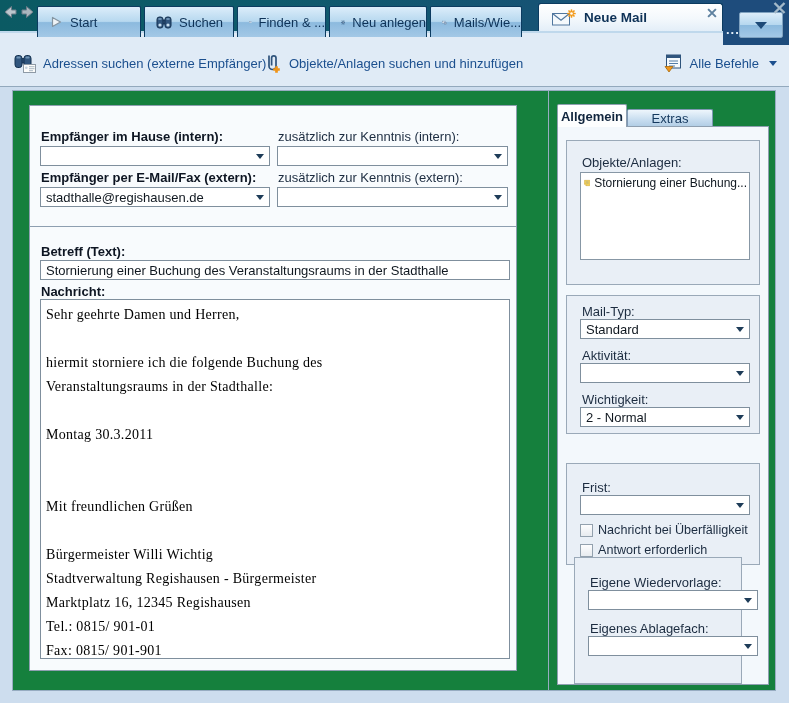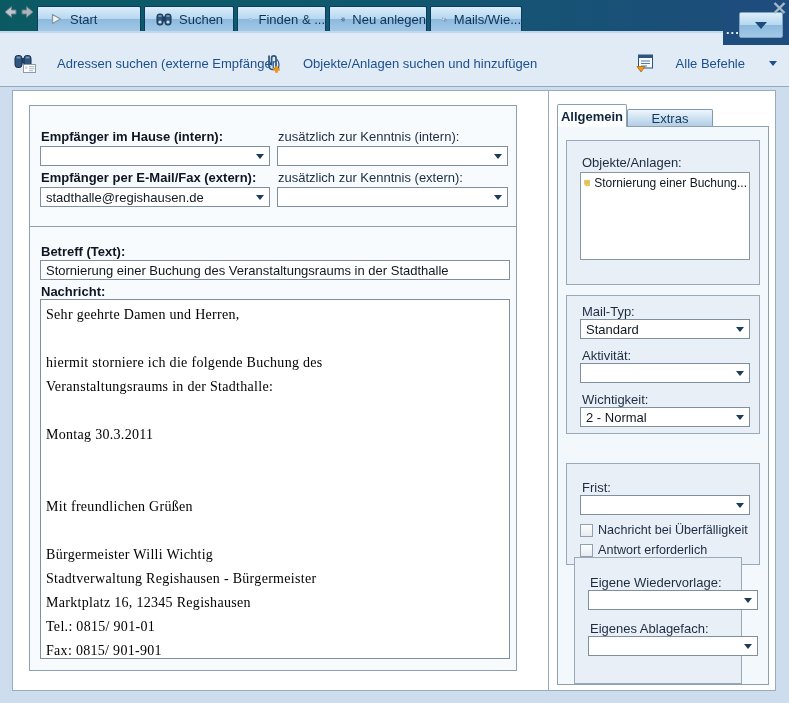--- a/index.html
+++ b/index.html
@@ -3,48 +3,48 @@
 <meta charset="utf-8">
 <style>
   * { margin:0; padding:0; box-sizing:border-box; }
   body { font-family:"Liberation Sans","DejaVu Sans",sans-serif; background:#cdddee; }
   #app { position:relative; width:789px; height:703px; background:#cdddee; overflow:hidden; }
 
   
   .topbar { position:absolute; left:0; top:0; width:789px; height:31px;
             background:linear-gradient(90deg,#0b5a63 0%,#0e5a6c 35%,#1e4c7c 100%); z-index:4; }
   .navarrow { position:absolute; top:5px; cursor:pointer; }
-  .tab { position:absolute; top:6px; height:25px; display:flex; align-items:center; gap:7px;
+  .tab { position:absolute; top:6px; height:31px; display:flex; align-items:center; gap:7px;
          padding-left:11px; background:linear-gradient(#dcedfa,#b7d8ef 48%,#8cbade 52%,#a3c8e6);
          border:1px solid #0c3b60; border-bottom:none; border-radius:2px 2px 0 0;
          font-size:13px; color:#0e3257; white-space:nowrap; cursor:pointer; }
   .tab-active { position:absolute; top:3px; height:28px; display:flex; align-items:center; gap:8px;
          padding-left:13px; background:linear-gradient(#ffffff,#f3f8fc 55%,#e3eef8);
          border:1px solid #0c3b60; border-bottom:none; border-radius:3px 3px 0 0;
          font-size:13.5px; font-weight:bold; color:#0e3257; white-space:nowrap; cursor:pointer; z-index:5; }
   .tabclose { position:absolute; right:5px; top:4px; cursor:pointer; }
   .corner { position:absolute; left:723px; top:0; width:66px; height:45px; background:#1e4c7c; z-index:6; }
   .dots { position:absolute; left:3px; top:22px; color:#e8f2fa; font-weight:bold; font-size:13px; letter-spacing:1px; }
   .dd-btn { position:absolute; left:16px; top:12px; width:44px; height:26px; cursor:pointer;
             background:linear-gradient(#dcedfa,#b7d8ef 48%,#8cbade 52%,#a3c8e6);
             border:1px solid #7fa2c0; border-radius:2px; }
   .dd-btn .tri { position:absolute; left:50%; top:50%; margin:-3px 0 0 -6px; width:0; height:0;
             border-left:6px solid transparent; border-right:6px solid transparent; border-top:7px solid #1d4a78; }
   .corner-x { position:absolute; right:3px; top:2px; cursor:pointer; }
 
   
   .toolbar { position:absolute; left:0; top:31px; width:789px; height:56px; background:#e0ebf6;
              border-top:2px solid #bfd8ec; border-bottom:1px solid #93a9bd; z-index:1; }
-  .tbtn { position:absolute; top:17px; height:26px; display:flex; align-items:center; gap:21px;
+  .tbtn { position:absolute; top:17px; height:26px; display:flex; align-items:center; gap:7px;
           color:#1b4f8e; font-size:13px; white-space:nowrap; cursor:pointer; }
   .tbtn .tri { width:0; height:0; border-left:4px solid transparent; border-right:4px solid transparent;
                border-top:5px solid #1b4f8e; margin-left:3px; }
 
   
-  .panel { position:absolute; background:#ffffff; border:1px solid #97acc1; }
+  .panel { position:absolute; background:#15803d; border:1px solid #97acc1; }
   .gbox  { position:absolute; border:1px solid #8e9fb0; background:#f8fbfd; }
   .gbox-r{ position:absolute; border:1px solid #9aa9b8; background:#e9eff6; }
   .lbl   { position:absolute; font-size:13px; color:#1c2c40; white-space:nowrap; }
   .lbl-b { position:absolute; font-size:13px; font-weight:bold; color:#0d1522; white-space:nowrap; }
 
   .combo { position:absolute; height:20px; background:#fff; border:1px solid #7f8f9d; cursor:pointer; }
   .combo .cval { position:absolute; left:5px; top:2px; font-size:13px; color:#101820; white-space:nowrap; }
   .combo .ca { position:absolute; right:5px; top:50%; margin-top:-2px; width:0; height:0;
                border-left:4.5px solid transparent; border-right:4.5px solid transparent;
                border-top:5px solid #1e3c58; }
@@ -126,20 +126,32 @@
     <div class="tab" style="left:430px;width:92px">
       <svg width="20" height="15" viewBox="0 0 20 15">
         <rect x=".5" y="1.5" width="13" height="9" fill="#eaf1f7" stroke="#3b608a"></rect>
         <path d="M.5 1.5 7 6.5l6.5-5" fill="none" stroke="#3b608a"></path>
         <rect x="9.5" y="6.5" width="9" height="8" fill="#dfe9f2" stroke="#3b608a"></rect>
         <path d="M9.5 9.2h9M9.5 11.7h9M12.5 6.5v8M15.5 6.5v8" stroke="#3b608a" stroke-width=".8"></path>
       </svg>
       <span>Mails/Wie...</span>
     </div>
 
+    <div class="tab-active" style="left:538px;width:185px">
+      <svg width="24" height="17" viewBox="0 0 24 17">
+        <rect x=".5" y="4.5" width="17" height="11.5" fill="#f5f9fc" stroke="#51779e"></rect>
+        <path d="M.5 4.5 9 11.2l8.5-6.7" fill="none" stroke="#51779e" stroke-width="1.2"></path>
+        <path d="M19.5 1v7M16 4.5h7M17 2l5 5M22 2l-5 5" stroke="#f39a1a" stroke-width="1.7" stroke-linecap="round"></path>
+        <circle cx="19.5" cy="4.5" r="1.3" fill="#fff"></circle>
+      </svg>
+      <span>Neue Mail</span>
+      <svg class="tabclose" width="10" height="10" viewBox="0 0 9 9">
+          <path d="M1 1l7 7M8 1 1 8" stroke="#5f82a0" stroke-width="1.8"></path>
+        </svg>
+    </div>
   </div>
 
   <div class="corner">
     <span class="dots">...</span>
     <div class="dd-btn">
       <span class="tri"></span>
     </div>
     <svg class="corner-x" width="13" height="12" viewBox="0 0 13 12">
         <path d="M1.5 1l10 10M11.5 1l-10 10" stroke="#a3b9c9" stroke-width="2.4"></path>
       </svg>

